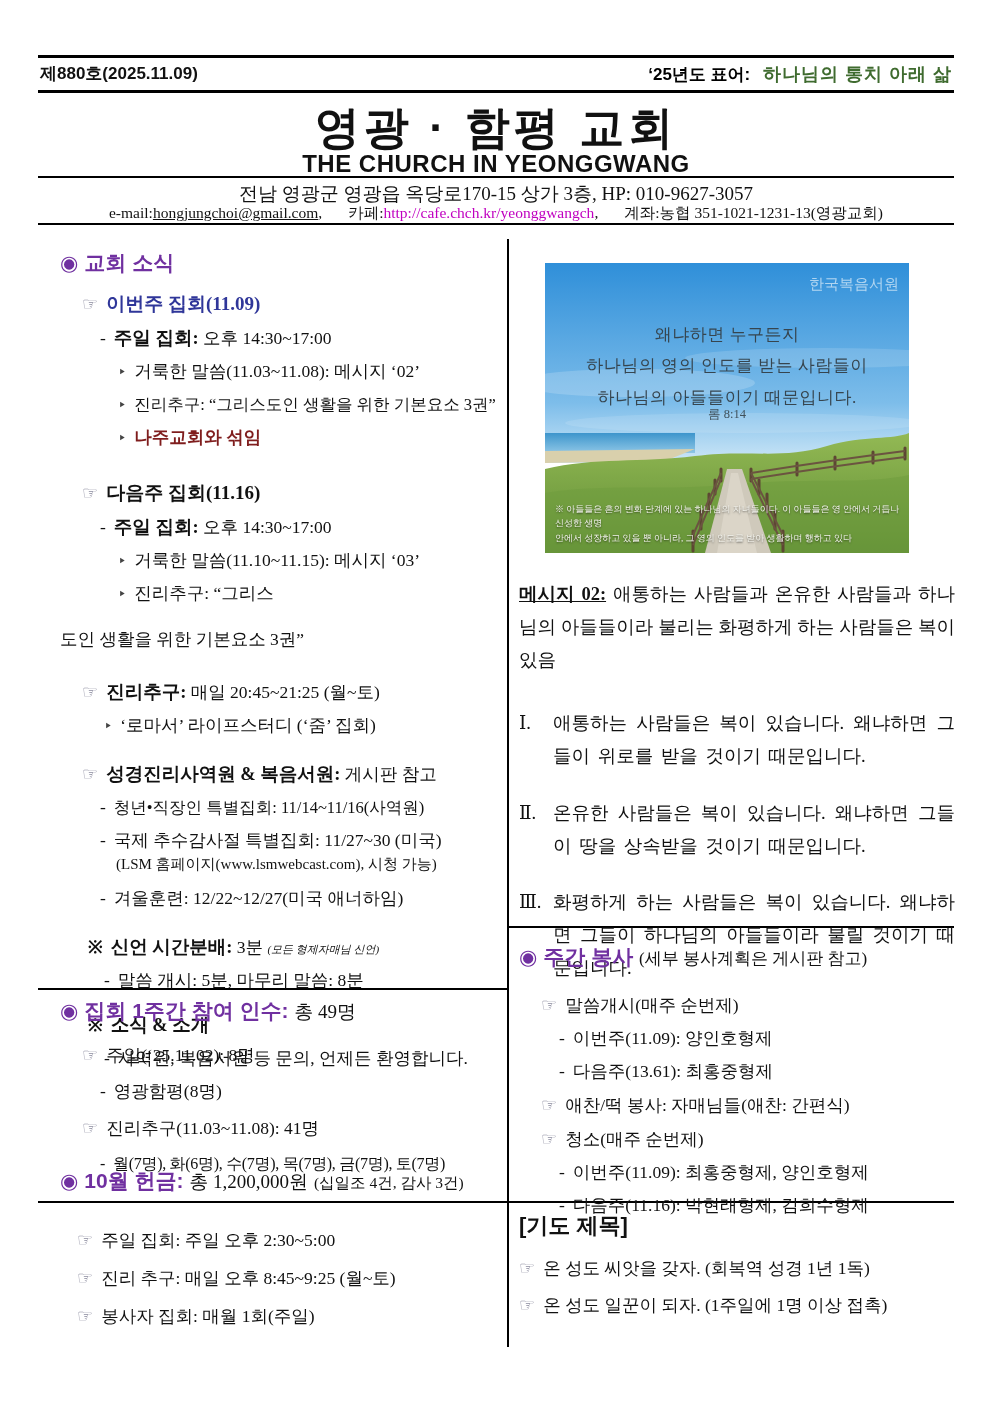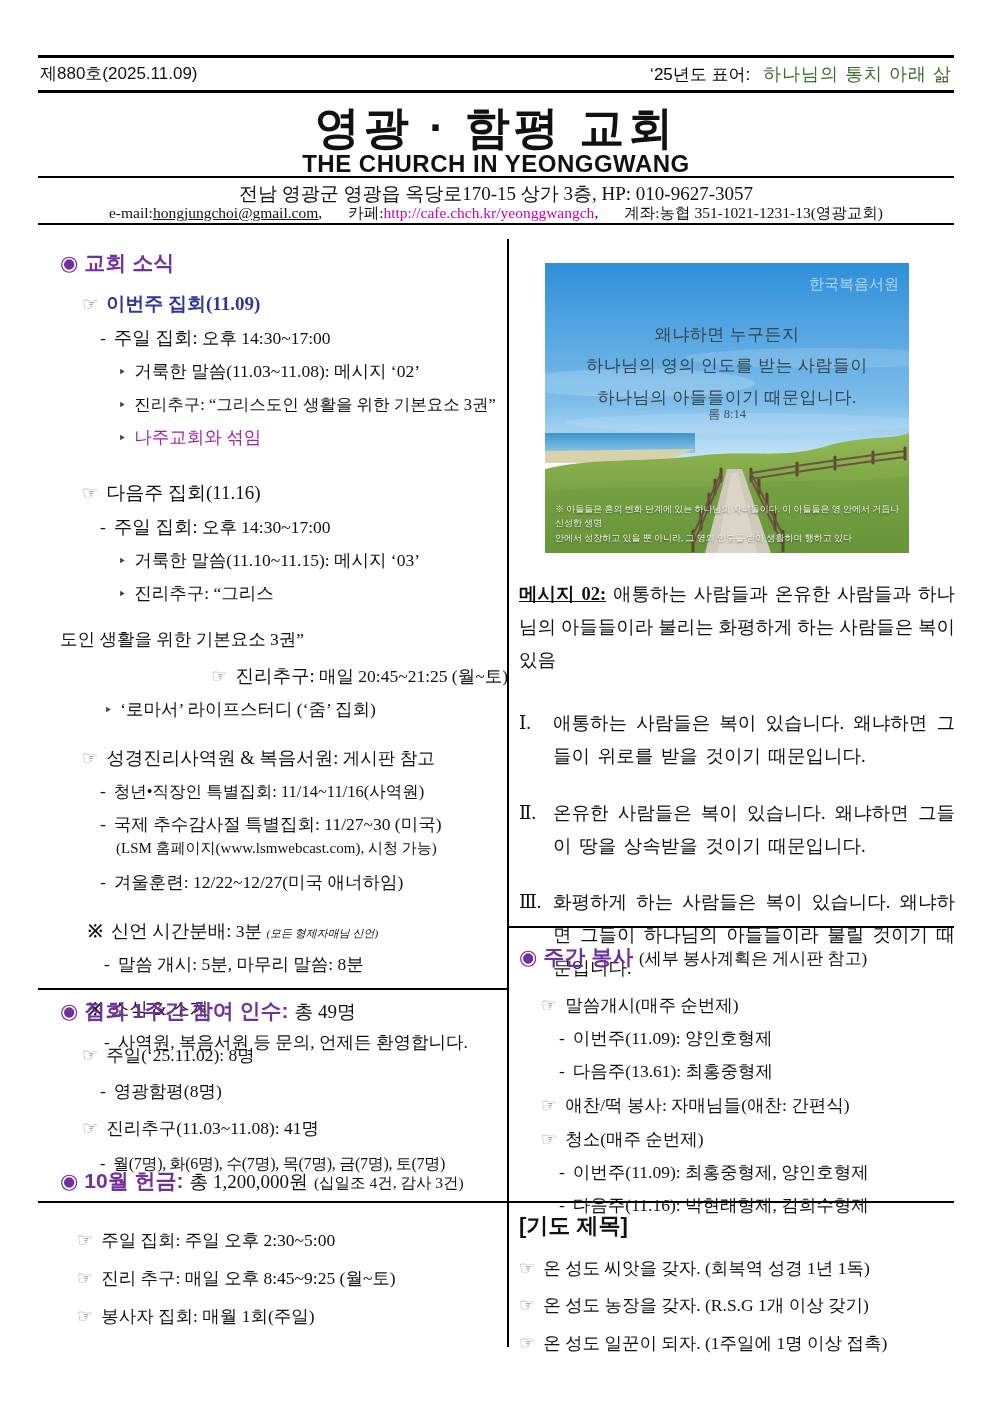--- a/index.html
+++ b/index.html
@@ -2,21 +2,21 @@
 <html><head>
 <meta charset="utf-8">
 <style>
   html,body{margin:0;padding:0;background:#e8e8e8;}
   .page{position:relative;width:992px;height:1403px;background:#ffffff;margin:0 auto;
         font-family:"Liberation Serif","DejaVu Serif",serif;color:#111;overflow:hidden;}
   .rule{position:absolute;background:#000;}
 
   
   .hdr-row{position:absolute;left:40px;width:912px;top:62px;display:flex;justify-content:space-between;
-           font-family:"Liberation Sans","DejaVu Sans",sans-serif;font-weight:normal;font-size:17px;}
+           font-family:"Liberation Sans","DejaVu Sans",sans-serif;font-weight:bold;font-size:17px;}
   .motto-label{color:#000;}
   .motto{color:#3F6B2F;margin-left:8px;letter-spacing:1px;font-size:18px;}
   .title{position:absolute;left:0;width:100%;top:98px;text-align:center;
          font-family:"Liberation Sans","DejaVu Sans",sans-serif;font-weight:800;font-size:45px;letter-spacing:4px;}
   .subtitle{position:absolute;left:0;width:100%;top:150px;text-align:center;
             font-family:"Liberation Sans","DejaVu Sans",sans-serif;font-weight:bold;font-size:24px;letter-spacing:0.5px;}
   .address{position:absolute;left:0;width:100%;top:181px;text-align:center;font-size:19px;}
   .contact{position:absolute;left:0;width:100%;top:203px;text-align:center;font-size:15.5px;}
   .contact .email{text-decoration:underline;color:#111;}
   .contact .cafe-url{color:#C000C0;}
@@ -29,22 +29,22 @@
   .sec-head .note{font-family:"Liberation Serif","DejaVu Serif",serif;font-weight:normal;color:#111;font-size:17px;}
   .bullet{color:#7030A0;margin-right:6px;}
   .hand{color:#8b8b9e;margin-right:8px;font-size:18px;}
   .line{margin-top:11px;white-space:nowrap;}
   .ind1{padding-left:22px;}       
   .ind2{padding-left:40px;}       
   .ind3{padding-left:58px;}       
   .tri{color:#444;margin-right:8px;font-size:14px;}
   .dash{margin-right:8px;}
   .navy{color:#2F3699;font-weight:bold;font-size:19px;}
-  .blk-b{font-weight:normal;font-size:18.5px;}
-  .roy{color:#a21caf;}
+  .blk-b{font-weight:bold;font-size:18.5px;}
+  .roy{color:#7f1d1d;font-weight:bold;}
   .small{font-size:15px;}
   .note-mark{font-weight:bold;margin-right:8px;}
   .ital{font-style:italic;font-size:11px;}
 
   
   .msg{font-size:18.5px;line-height:1.78;}
   .msg-label{font-weight:bold;text-decoration:underline;margin-top:42px;}
   .msg-intro{text-align:justify;}
   .pt{display:flex;margin-top:20px;}
   .pt .num{flex:0 0 34px;}
@@ -131,21 +131,21 @@
     <div class="line ind3">
       <span class="tri">‣</span><span>거룩한 말씀(11.10~11.15): 메시지 ‘03’</span>
     </div>
     <div class="line ind3">
       <span class="tri">‣</span><span>진리추구: “그리스</span>
     </div>
     <div class="line" style="margin-top:24px;">
       <span>도인 생활을 위한 기본요소 3권”</span>
     </div>
 
-    <div class="line ind1" style="margin-top:14px;text-align:right;">
+    <div class="line ind1" style="margin-top:30px;">
       <span class="hand">☞</span><span class="blk-b">진리추구:</span> <span>매일 20:45~21:25 (월~토)</span>
     </div>
     <div class="line" style="padding-left:44px;">
       <span class="tri">‣</span><span>‘로마서’ 라이프스터디 (‘줌’ 집회)</span>
     </div>
 
     <div class="line ind1" style="margin-top:26px;">
       <span class="hand">☞</span><span class="blk-b">성경진리사역원 &amp; 복음서원:</span> <span>게시판 참고</span>
     </div>
     <div class="line ind2">
@@ -326,20 +326,17 @@
       <span class="hand">☞</span><span>봉사자 집회: 매월 1회(주일)</span>
     </div>
   </div>
 
   <div class="col" style="left:519px;top:1212px;width:436px;">
     <div class="box-head">[기도 제목]</div>
     <div class="line" style="margin-top:17px;">
       <span class="hand">☞</span><span>온 성도 씨앗을 갖자. (회복역 성경 1년 1독)</span>
     </div>
     <div class="line" style="margin-top:15px;">
-      <span class="hand">☞</span><span>온 성도 농장을 갖자. (R.S.G 1개 이상 갖기)</span>
-    </div>
-    <div class="line" style="margin-top:15px;">
       <span class="hand">☞</span><span>온 성도 일꾼이 되자. (1주일에 1명 이상 접촉)</span>
     </div>
   </div>
 
 </div>
 
 </body></html>

